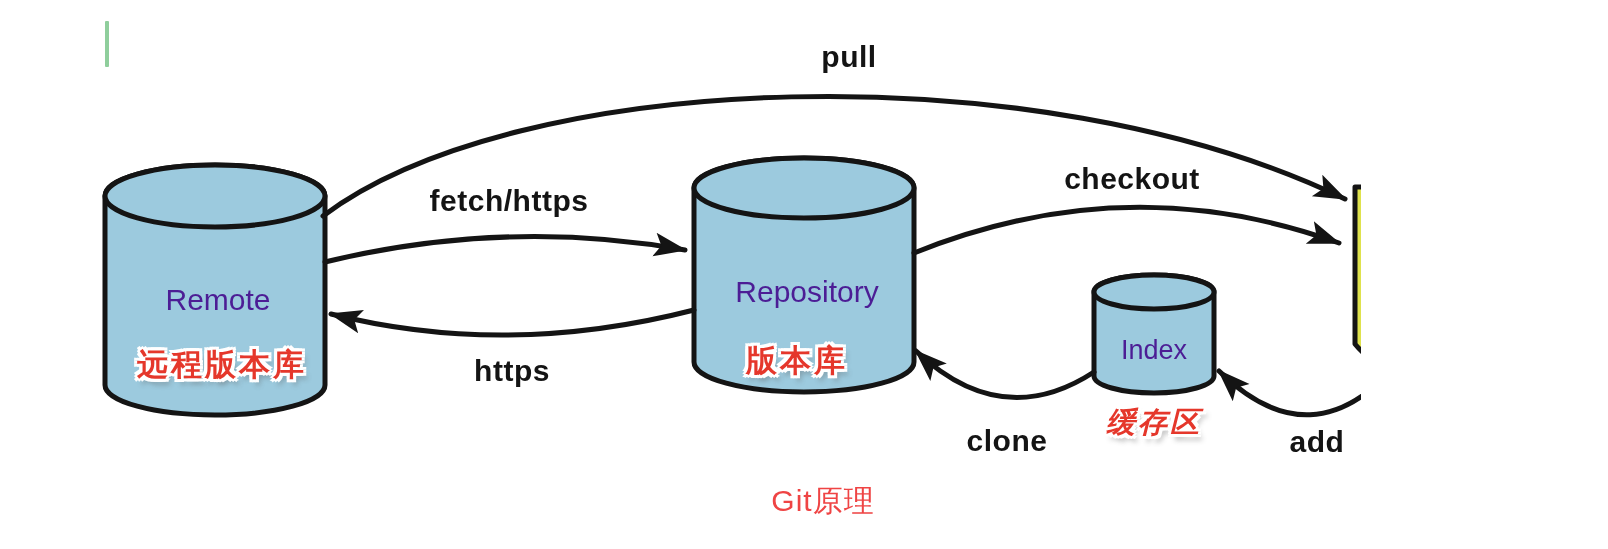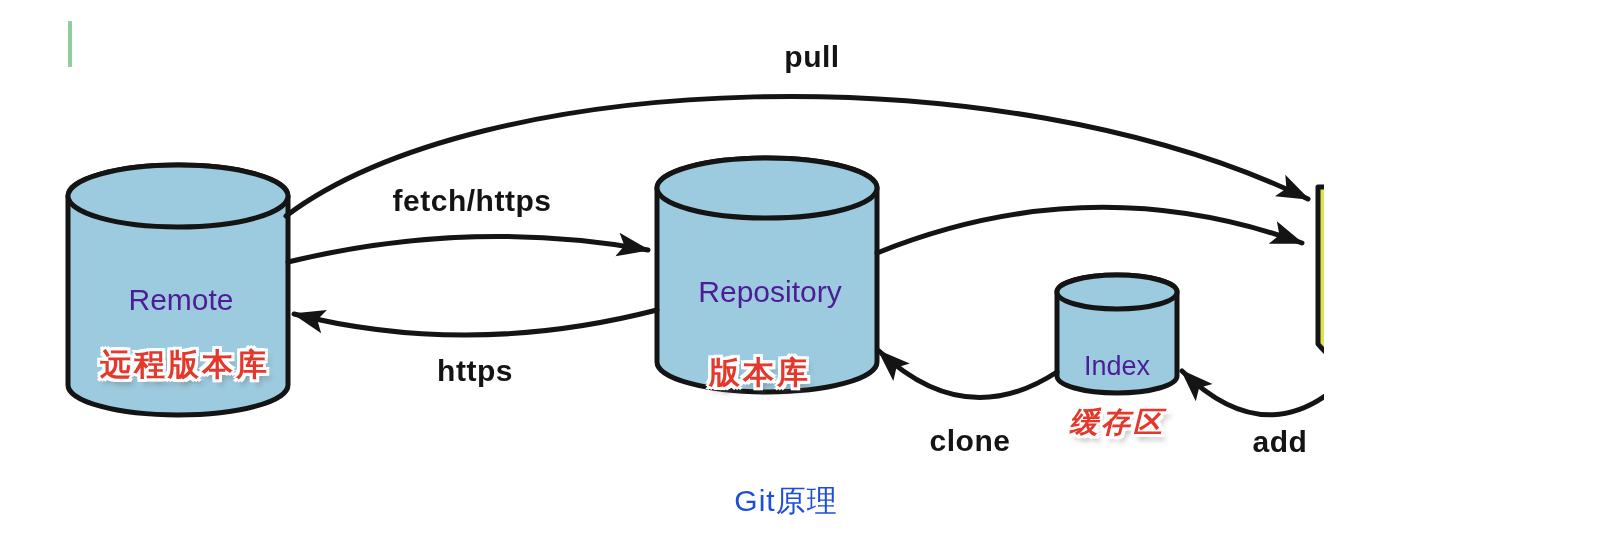--- a/index.html
+++ b/index.html
@@ -5,20 +5,21 @@
   html, body {
     margin: 0; padding: 0;
     background: #ffffff;
     font-family: "Liberation Sans", "DejaVu Sans", sans-serif;
   }
   .stage {
     position: relative;
     width: 1324px; height: 549px;
     background: #ffffff;
     overflow: hidden;
+    margin-left: 37px;
   }
   .cursor {
     position: absolute;
     left: 68px; top: 21px;
     width: 4px; height: 46px;
     background: #8fce9c;
     border-radius: 1px;
   }
   svg.flow { position: absolute; left: 0; top: 0; }
 
@@ -48,21 +49,21 @@
     text-shadow:
       -3px -3px 0 #fff, 3px -3px 0 #fff, -3px 3px 0 #fff, 3px 3px 0 #fff,
       -3px 0 0 #fff, 3px 0 0 #fff, 0 -3px 0 #fff, 0 3px 0 #fff,
       4px 6px 5px rgba(90,90,90,0.45);
   }
   .zh-lbl.small { font-size: 29px; font-style: italic; }
   .caption {
     position: absolute;
     transform: translate(-50%, -50%);
     font-size: 30px;
-    color: #1d4ed8;
+    color: #ef4444;
     letter-spacing: 1px;
     white-space: nowrap;
   }
   .wm-url {
     position: absolute;
     font-size: 17px;
     color: #a21caf;
     white-space: nowrap;
   }
   .wm-handle {
@@ -109,31 +110,32 @@
     <path d="M 286 216 C 480 70 1000 50 1308 199" fill="none" stroke="#141414" stroke-width="5" stroke-linecap="round" marker-end="url(#ah)"></path>
     <path d="M 288 262 Q 470 218 648 250" fill="none" stroke="#141414" stroke-width="5" stroke-linecap="round" marker-end="url(#ah)"></path>
     <path d="M 877 253 Q 1090 167 1302 243" fill="none" stroke="#141414" stroke-width="5" stroke-linecap="round" marker-end="url(#ah)"></path>
     <path d="M 657 310 Q 470 358 294 314" fill="none" stroke="#141414" stroke-width="5" stroke-linecap="round" marker-end="url(#ah)"></path>
     <path d="M 1057 372 Q 965 432 879 351" fill="none" stroke="#141414" stroke-width="5" stroke-linecap="round" marker-end="url(#ah)"></path>
     <path d="M 1360 364 Q 1275 462 1182 371" fill="none" stroke="#141414" stroke-width="5" stroke-linecap="round" marker-end="url(#ah)"></path>
   </svg>
 
   <div class="lbl edge-lbl" style="left:812px; top:57px;">pull</div>
   <div class="lbl edge-lbl" style="left:472px; top:201px;">fetch/https</div>
+  <div class="lbl edge-lbl" style="left:1095px; top:179px;">checkout</div>
   <div class="lbl edge-lbl" style="left:475px; top:371px;">https</div>
   <div class="lbl edge-lbl" style="left:970px; top:441px;">clone</div>
   <div class="lbl edge-lbl" style="left:1280px; top:442px;">add</div>
 
   <div class="lbl node-lbl" style="left:181px; top:300px;">Remote</div>
   <div class="lbl node-lbl" style="left:770px; top:292px;">Repository</div>
 
   <div class="lbl zh-lbl" style="left:185px; top:364px;">远程版本库</div>
-  <div class="lbl zh-lbl" style="left:760px; top:372px;">版本库</div>
+  <div class="lbl zh-lbl" style="left:760px; top:360px;">版本库</div>
 
-  <div class="lbl node-lbl small" style="left:1117px; top:366px;">Index</div>
+  <div class="lbl node-lbl small" style="left:1117px; top:350px;">Index</div>
   <div class="lbl zh-lbl small" style="left:1117px; top:422px;">缓存区</div>
 
   <div class="lbl zh-lbl" style="left:1400px; top:324px;">工作区</div>
 
   <div class="caption" style="left:786px; top:501px;">Git原理</div>
 
   <div class="wm-url" style="left:1372px; top:519px;">https://blo</div>
   <div class="wm-handle" style="left:1436px; top:516px;">@稀土掘金技术社区</div>
 
 </div>

